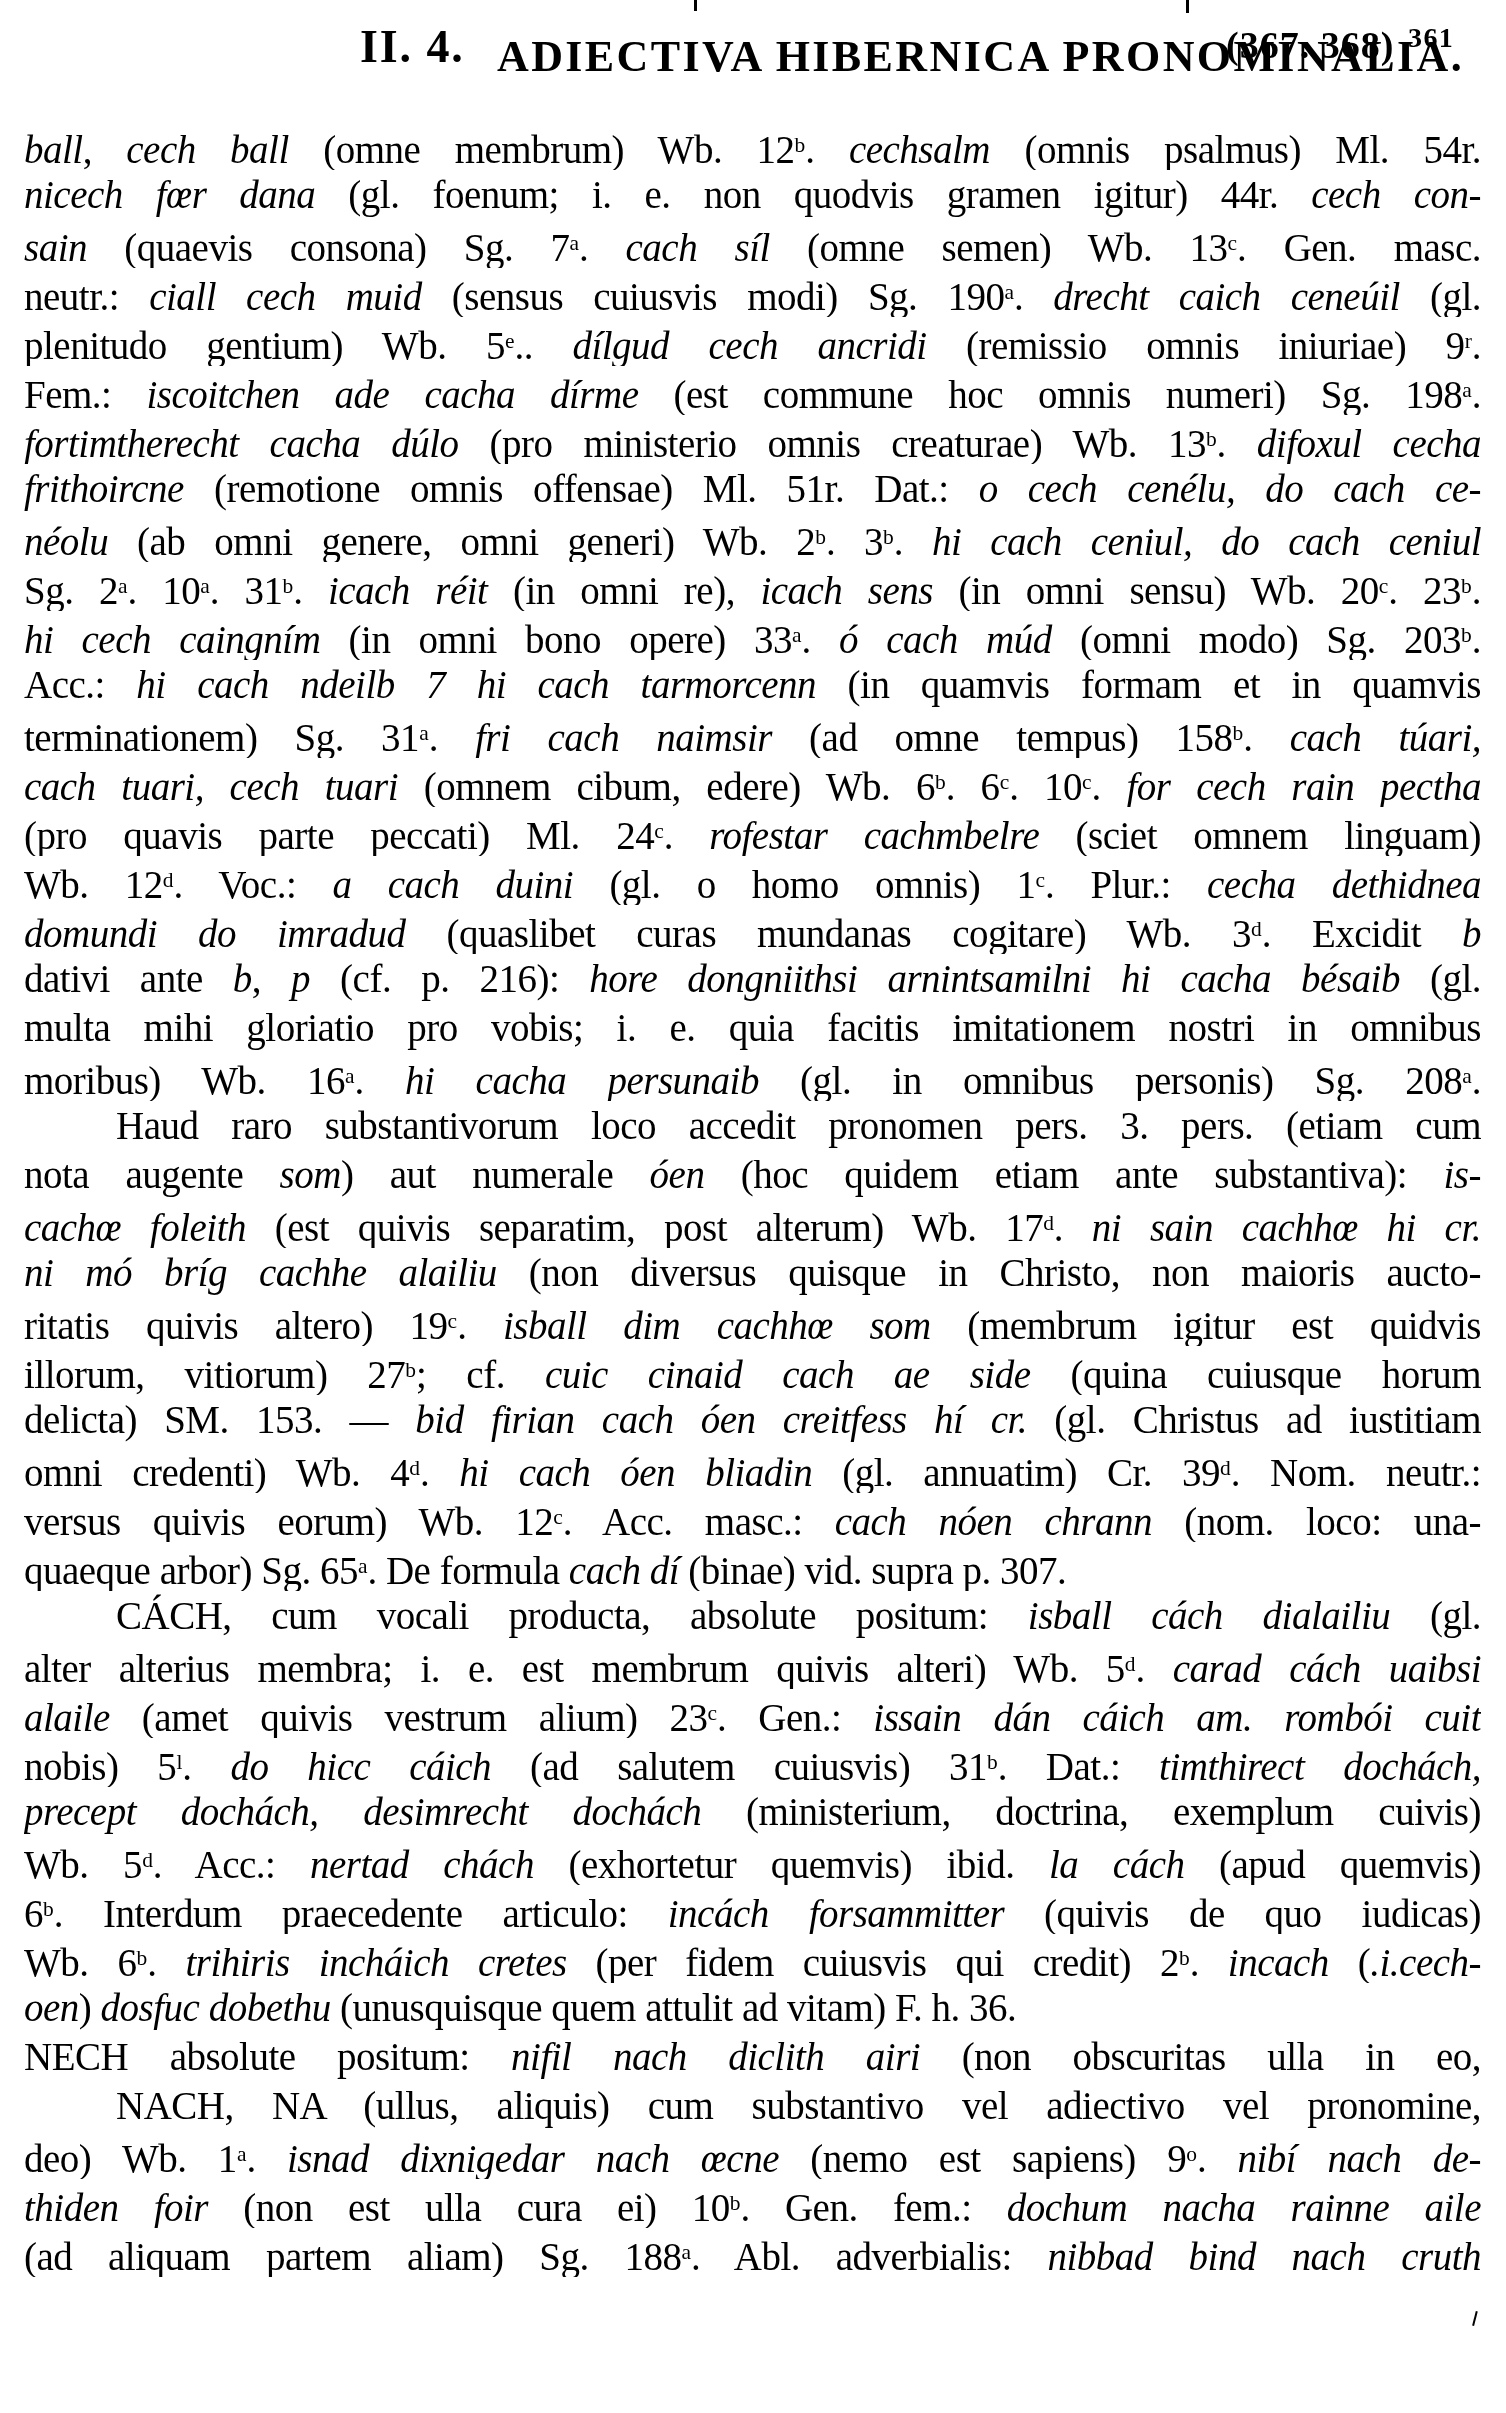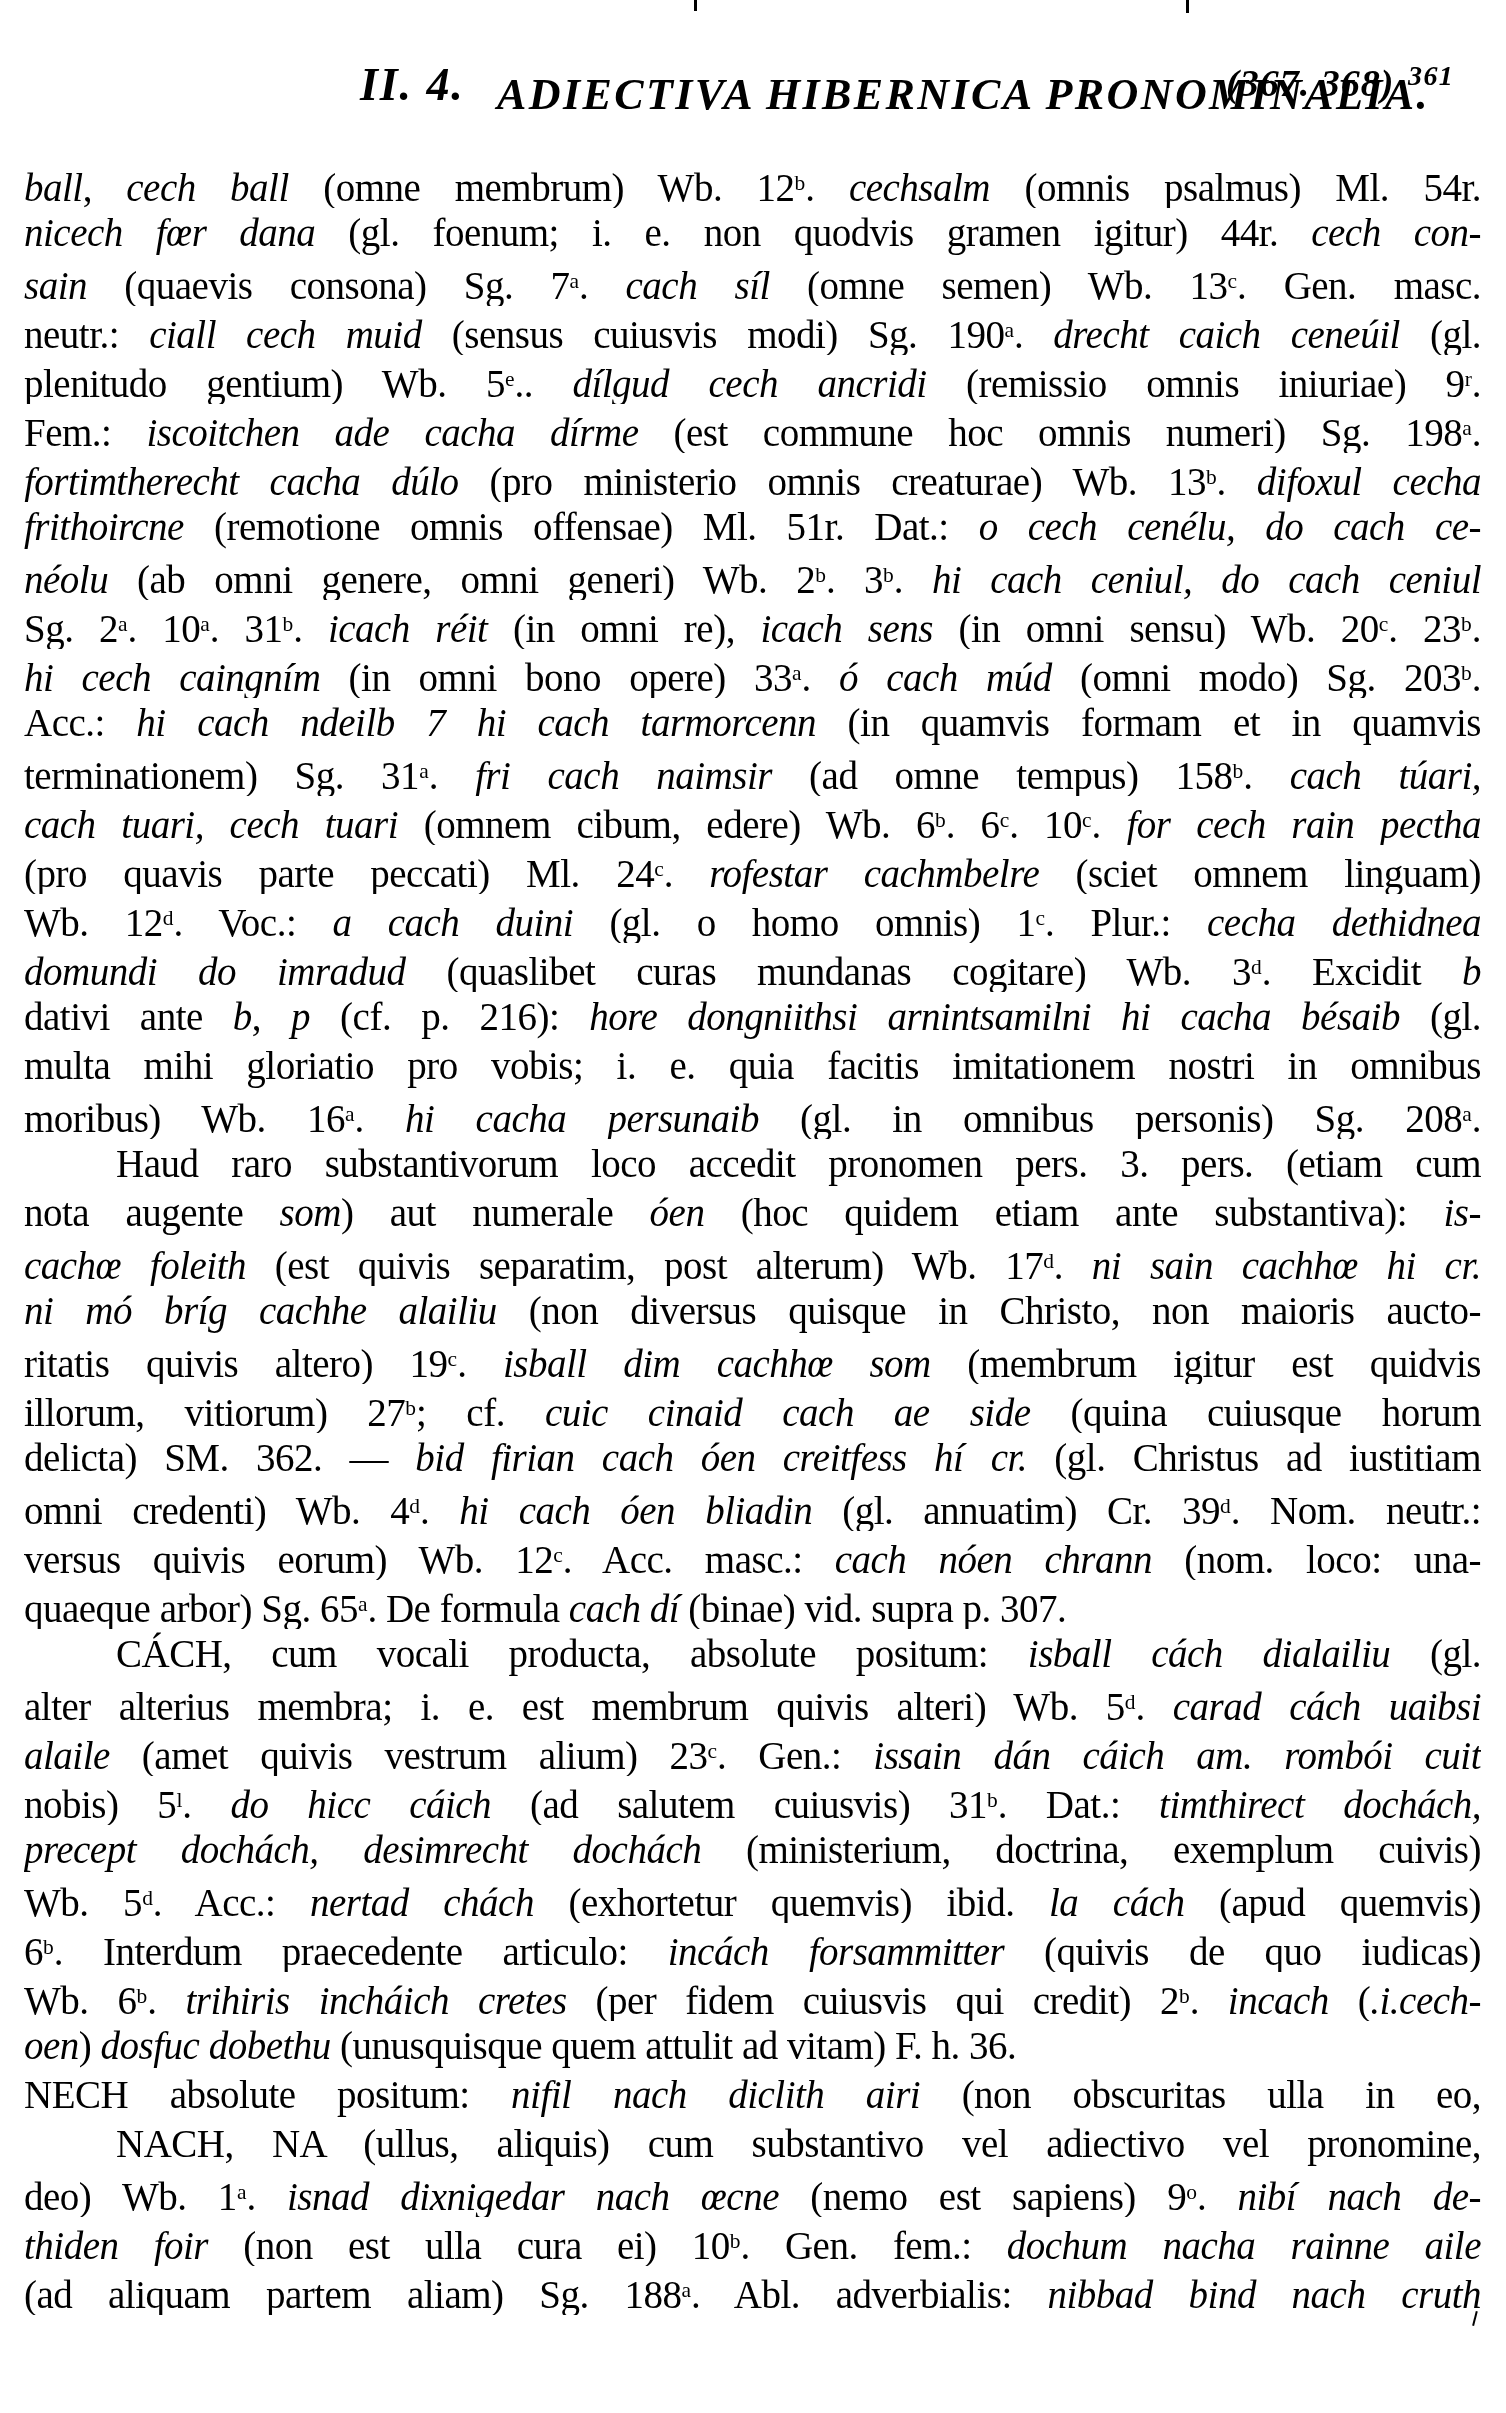--- a/index.html
+++ b/index.html
@@ -2,21 +2,21 @@
 <html style="font-size:7.7px"><head>
 <meta charset="utf-8">
 <style>
   html,body{margin:0;padding:0;background:#ffffff;}
   body{
     width:1506px;height:2442px;position:relative;overflow:hidden;
     font-family:"Liberation Serif","DejaVu Serif",serif;color:#000;
   }
   .page{position:absolute;inset:0;background:#fff;}
   
-  .header{position:relative;height:60px;margin-top:61px;font-style:italic;}
+  .header{position:relative;height:60px;margin-top:23px;}
   .header span{position:absolute;white-space:nowrap;font-weight:700;}
   .h-sec{left:360px;top:-2.9px;font-size:46px;letter-spacing:1.9px;}
   .h-title{left:497px;top:7.7px;font-size:44px;letter-spacing:2.4px;}
   .h-folio{left:1226px;top:0;font-size:38px;letter-spacing:1px;}
   .h-page{left:1408px;top:-1px;font-size:28px;letter-spacing:1.4px;}
   
   .textblock{margin:38px 25px 0 24px;font-size:39px;line-height:49px;letter-spacing:-0.5px;}
   .line{
     text-align:justify;text-align-last:justify;
     height:49px;overflow:hidden;white-space:normal;
@@ -66,21 +66,21 @@
         <div class="line"><span>multa mihi gloriatio pro vobis; i. e. quia facitis imitationem nostri in omnibus</span></div>
         <div class="line"><span>moribus) Wb. 16</span><span class="sup">a</span><span>. </span><span class="it">hi cacha persunaib</span><span> (gl. in omnibus personis) Sg. 208</span><span class="sup">a</span><span>.</span></div>
       </div>
       <div>
         <div class="line indent"><span>Haud raro substantivorum loco accedit pronomen pers. 3. pers. (etiam cum</span></div>
         <div class="line"><span>nota augente </span><span class="it">som</span><span>) aut numerale </span><span class="it">óen</span><span> (hoc quidem etiam ante substantiva): </span><span class="it">is-</span></div>
         <div class="line"><span class="it">cachœ foleith</span><span> (est quivis separatim, post alterum) Wb. 17</span><span class="sup">d</span><span>. </span><span class="it">ni sain cachhœ hi cr.</span></div>
         <div class="line"><span class="it">ni mó bríg cachhe alailiu</span><span> (non diversus quisque in Christo, non maioris aucto-</span></div>
         <div class="line"><span>ritatis quivis altero) 19</span><span class="sup">c</span><span>. </span><span class="it">isball dim cachhœ som</span><span> (membrum igitur est quidvis</span></div>
         <div class="line"><span>illorum, vitiorum) 27</span><span class="sup">b</span><span>; cf. </span><span class="it">cuic cinaid cach ae side</span><span> (quina cuiusque horum</span></div>
-        <div class="line"><span>delicta) SM. 362. — </span><span class="it">bid firian cach óen creitfess hí cr.</span><span> (gl. Christus ad iustitiam</span></div>
+        <div class="line"><span>delicta) SM. 153. — </span><span class="it">bid firian cach óen creitfess hí cr.</span><span> (gl. Christus ad iustitiam</span></div>
         <div class="line"><span>omni credenti) Wb. 4</span><span class="sup">d</span><span>. </span><span class="it">hi cach óen bliadin</span><span> (gl. annuatim) Cr. 39</span><span class="sup">d</span><span>. Nom. neutr.:</span></div>
         <div class="line"><span>versus quivis eorum) Wb. 12</span><span class="sup">c</span><span>. Acc. masc.: </span><span class="it">cach nóen chrann</span><span> (nom. loco: una-</span></div>
         <div class="line last"><span>quaeque arbor) Sg. 65</span><span class="sup">a</span><span>. De formula </span><span class="it">cach dí</span><span> (binae) vid. supra p. 307.</span></div>
       </div>
       <div>
         <div class="line indent"><span>CÁCH, cum vocali producta, absolute positum: </span><span class="it">isball cách dialailiu</span><span> (gl.</span></div>
         <div class="line"><span>alter alterius membra; i. e. est membrum quivis alteri) Wb. 5</span><span class="sup">d</span><span>. </span><span class="it">carad cách uaibsi</span></div>
         <div class="line"><span class="it">alaile</span><span> (amet quivis vestrum alium) 23</span><span class="sup">c</span><span>. Gen.: </span><span class="it">issain dán cáich am. rombói cuit</span></div>
         <div class="line"><span>nobis) 5</span><span class="sup">l</span><span>. </span><span class="it">do hicc cáich</span><span> (ad salutem cuiusvis) 31</span><span class="sup">b</span><span>. Dat.: </span><span class="it">timthirect dochách,</span></div>
         <div class="line"><span class="it">precept dochách, desimrecht dochách</span><span> (ministerium, doctrina, exemplum cuivis)</span></div>

